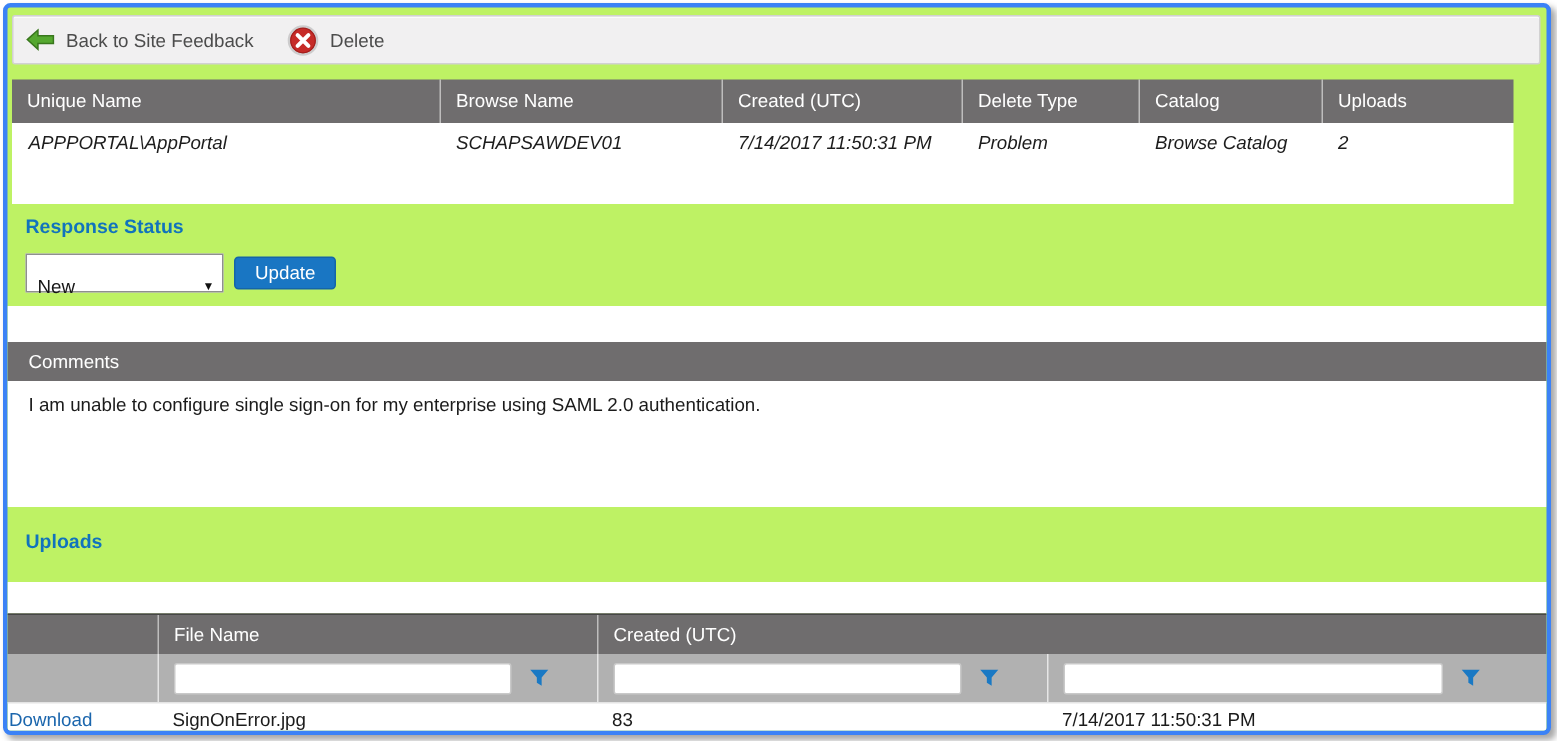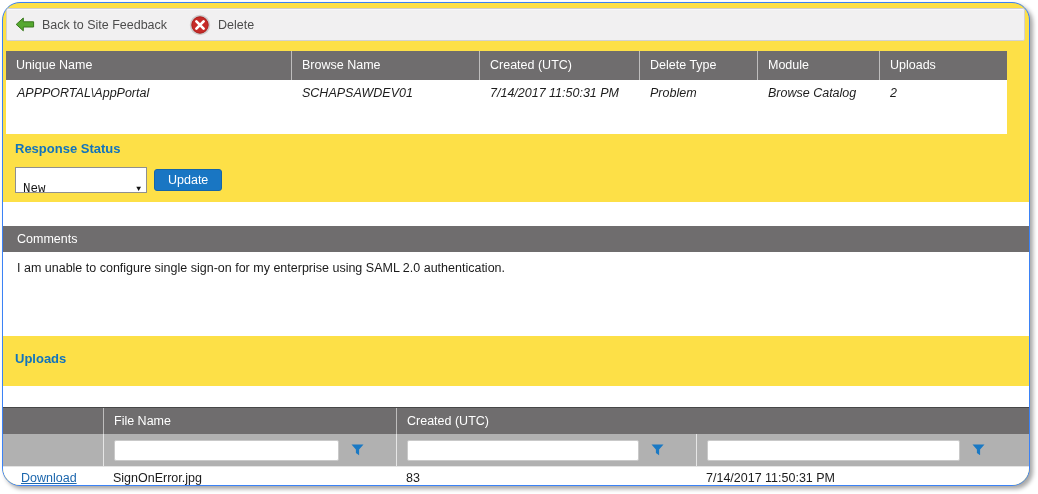--- a/index.html
+++ b/index.html
@@ -1,21 +1,21 @@
 <!DOCTYPE html>
 <html><head>
 <meta charset="utf-8">
 <style>
   html,body{margin:0;padding:0;background:#ffffff;}
   body{font-family:"Liberation Sans", sans-serif; -webkit-font-smoothing:antialiased;}
   .stage{position:relative;width:1038px;height:494px;background:#ffffff;overflow:hidden;}
   .frame{
     position:absolute; left:2px; top:2px; width:1026px; height:482px;
-    border:1px solid #3b82f6; border-radius:18px; overflow:hidden;
-    background:#fde047;
+    border:3px solid #3b82f6; border-radius:5px; overflow:hidden;
+    background:#bef264;
     box-shadow:3px 3px 4px rgba(0,0,0,0.35);
   }
   
   .toolbar-zone{height:43px;}
   .toolbar{
     margin:5px 4px 0 3px; height:31px;
     background:#f1f0f1; border:1px solid #d2d1d2; border-radius:2px;
     display:flex; align-items:center; padding:0 8px; gap:22px;
     box-shadow:inset 0 1px 0 #fbfbfb;
   }
@@ -30,21 +30,21 @@
   .rt-row{display:flex; height:26px; align-items:center; color:#1d1d1d; font-size:12.5px;}
   .rt-row .cell{padding-left:11px; box-sizing:border-box; white-space:nowrap;font-style:italic;}
   .c1{width:285px;} .c2{width:188px;} .c3{width:160px;} .c4{width:118px;} .c5{width:122px;} .c6{width:128px;}
   
   .response-band{height:68px; padding:7px 0 0 12px; box-sizing:border-box;}
   .section-label{color:#1173bd; font-weight:bold; font-size:13px;}
   .response-controls{display:flex; margin-top:11px; gap:7px; align-items:center;}
   .select-box{
     width:132px; height:26px; background:#ffffff; border:1px solid #8f8f8f;
     display:flex; align-items:center; justify-content:space-between;
-    padding:17px 5px 0 7px; box-sizing:border-box; font-size:12.5px; color:#161616; cursor:pointer;font-family:Liberation Mono, monospace;
+    padding:17px 5px 0 7px; box-sizing:border-box; font-size:12.5px; color:#161616; cursor:pointer;
   }
   .select-caret{font-size:8px; color:#111; line-height:1;}
   .update-btn{
     height:22px; padding:0 13px; background:#1976c3; border:1px solid #1465a8; border-radius:3px;
     color:#ffffff; font-size:12.5px; font-family:"Liberation Sans", sans-serif; cursor:pointer;
   }
   
   .gap-white-a{height:24px; background:#ffffff;}
   .comments-header{height:26px; background:#6f6d6e; color:#ffffff; font-size:12.5px; line-height:26px; padding-left:14px;}
   .comments-body{height:84px; background:#ffffff; padding:9px 14px 0 14px; box-sizing:border-box; font-size:12.5px; color:#1b1b1b;}
@@ -58,21 +58,21 @@
   .ut-filter .fcell{display:flex; align-items:center; box-sizing:border-box; padding-left:10px;}
   .ut-filter .fcell + .fcell{border-left:1px solid #e6e6e6;}
   .filter-input{
     height:21px; border:1px solid #c9c9c9; border-radius:2px; background:#ffffff;
     font-family:"Liberation Sans", sans-serif; font-size:12px; padding:0 4px; box-sizing:border-box; outline:none;
   }
   .funnel-btn{width:36px; display:flex; justify-content:center; align-items:center; cursor:pointer;}
   .ut-row{display:flex; height:22px; background:#ffffff; align-items:center; font-size:12.5px; color:#1b1b1b; border-top:1px solid #e4e4e4;}
   .ut-row .cell{box-sizing:border-box; padding-left:10px; white-space:nowrap;}
   .u1{width:100px;} .u2{width:293px;} .u3{width:300px;} .u4{flex:1;}
-  .download-link{color:#1b66ad; text-decoration:underline; cursor:pointer; padding-left:18px;}
+  .download-link{color:#1b66ad; cursor:pointer; padding-left:1px;}
 </style>
 </head>
 <body>
 
 <div class="stage">
   <div class="frame">
 
     <div class="toolbar-zone">
       <div class="toolbar">
         <div class="tool-btn">
@@ -95,21 +95,21 @@
         </div>
       </div>
     </div>
 
     <div class="report-table">
       <div class="rt-header">
         <div class="cell c1">Unique Name</div>
         <div class="cell c2">Browse Name</div>
         <div class="cell c3">Created (UTC)</div>
         <div class="cell c4">Delete Type</div>
-        <div class="cell c5">Module</div>
+        <div class="cell c5">Catalog</div>
         <div class="cell c6">Uploads</div>
       </div>
       <div class="rt-body">
         <div class="rt-row">
           <div class="cell c1">APPPORTAL\AppPortal</div>
           <div class="cell c2">SCHAPSAWDEV01</div>
           <div class="cell c3">7/14/2017 11:50:31 PM</div>
           <div class="cell c4">Problem</div>
           <div class="cell c5">Browse Catalog</div>
           <div class="cell c6">2</div>

